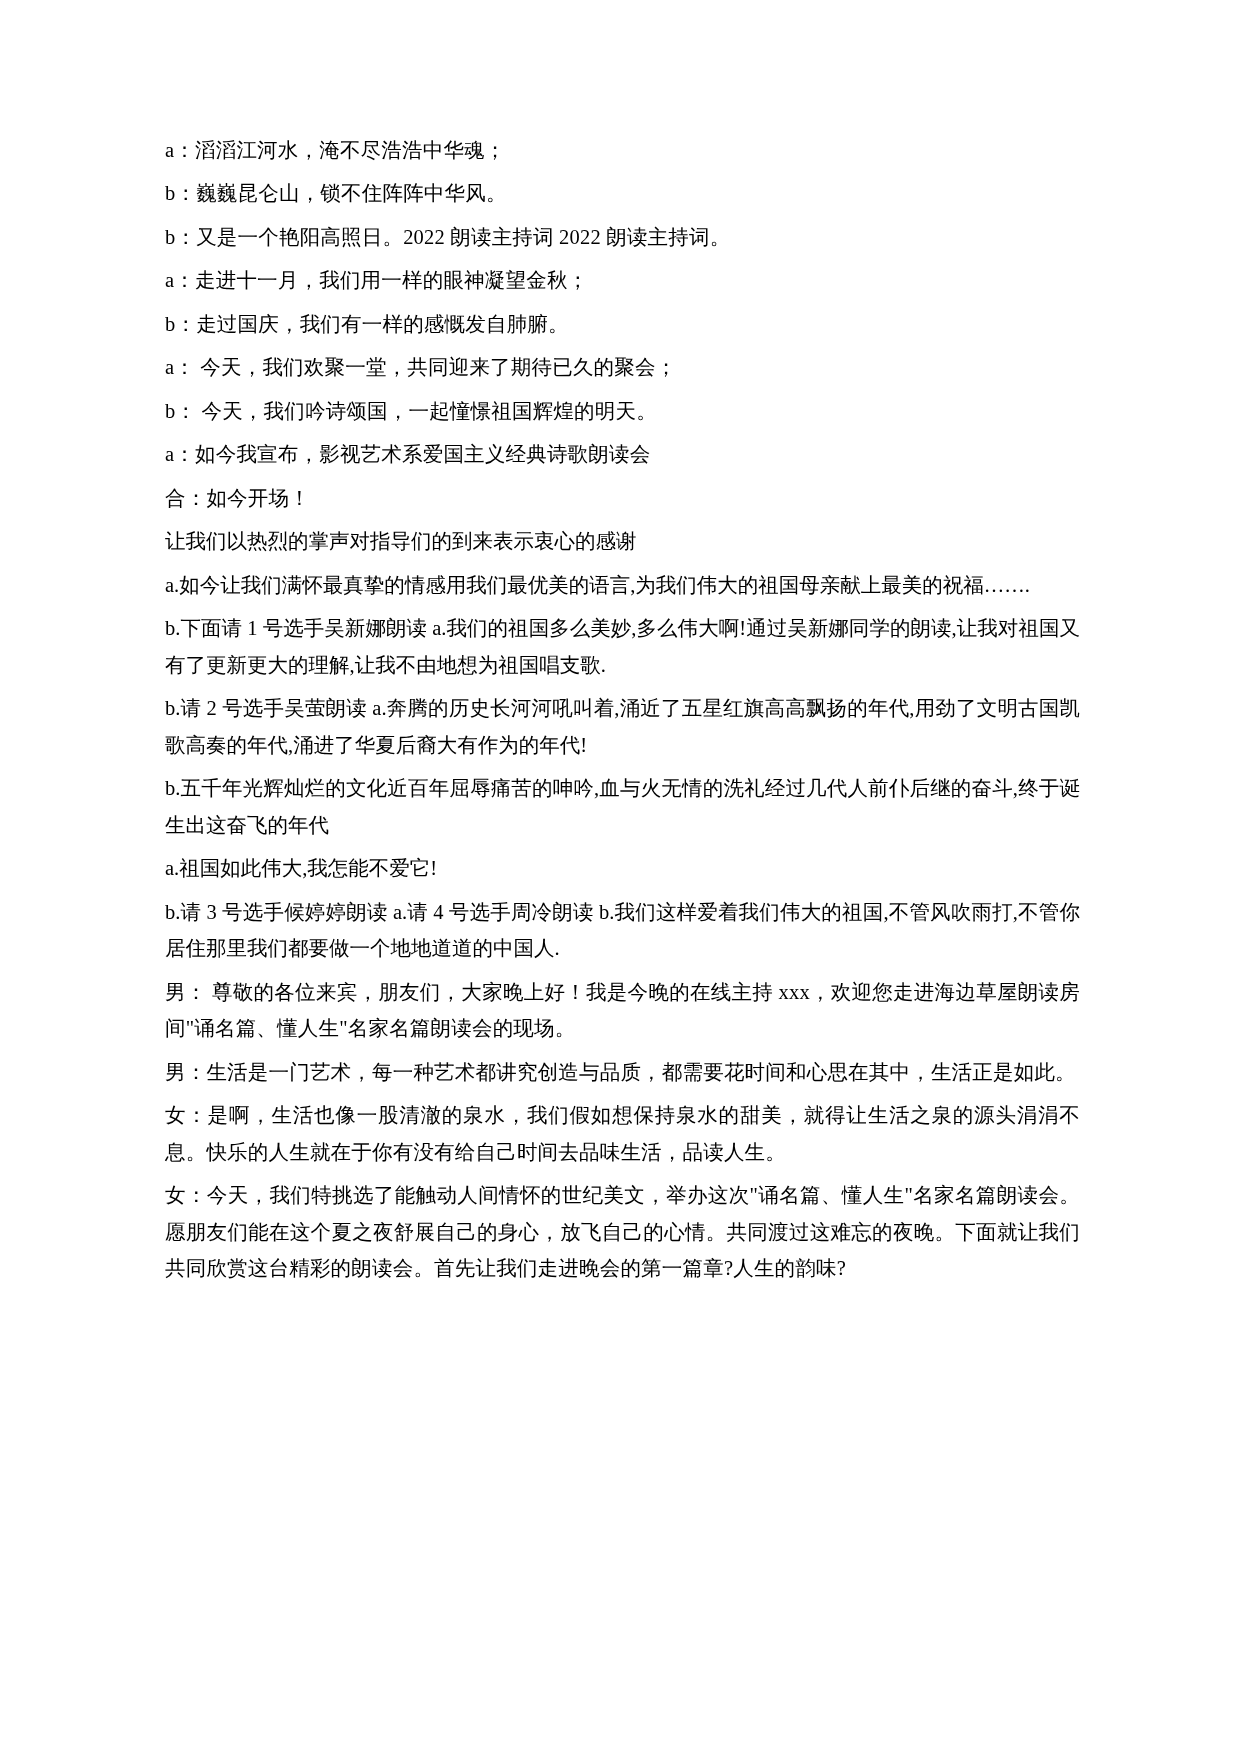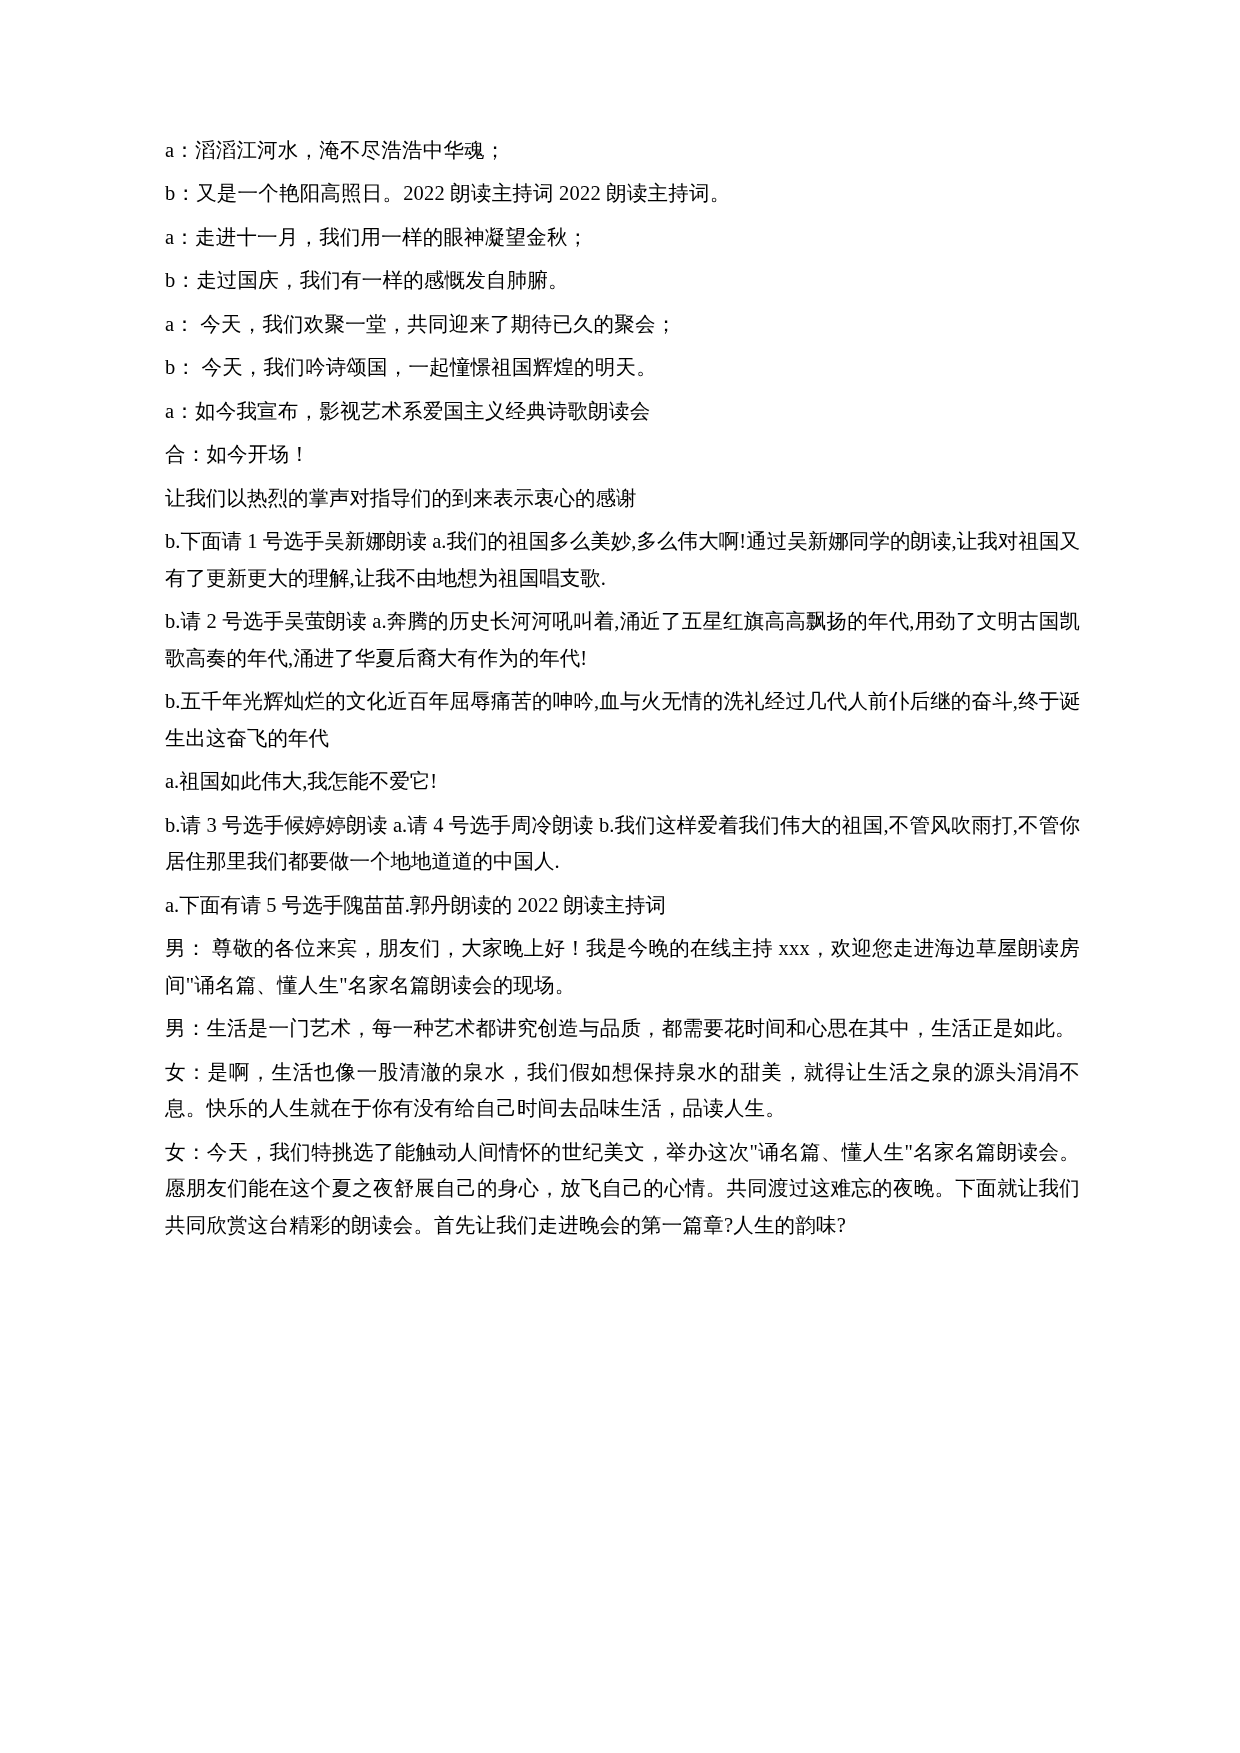--- a/index.html
+++ b/index.html
@@ -38,32 +38,33 @@
   .para.loose {
     letter-spacing: 0.2px;
   }
 </style>
 </head>
 <body>
 
 <div class="page">
   <div class="doc-body">
     <p class="para loose">a：滔滔江河水，淹不尽浩浩中华魂；</p>
+    <p class="para loose">b：巍巍昆仑山，锁不住阵阵中华风。</p>
     <p class="para loose">b：又是一个艳阳高照日。2022 朗读主持词 2022 朗读主持词。</p>
     <p class="para loose">a：走进十一月，我们用一样的眼神凝望金秋；</p>
     <p class="para loose">b：走过国庆，我们有一样的感慨发自肺腑。</p>
     <p class="para loose">a： 今天，我们欢聚一堂，共同迎来了期待已久的聚会；</p>
     <p class="para loose">b： 今天，我们吟诗颂国，一起憧憬祖国辉煌的明天。</p>
     <p class="para loose">a：如今我宣布，影视艺术系爱国主义经典诗歌朗读会</p>
     <p class="para loose">合：如今开场！</p>
     <p class="para tight">让我们以热烈的掌声对指导们的到来表示衷心的感谢</p>
+    <p class="para tight">a.如今让我们满怀最真挚的情感用我们最优美的语言,为我们伟大的祖国母亲献上最美的祝福…….</p>
     <p class="para tight">b.下面请 1 号选手吴新娜朗读 a.我们的祖国多么美妙,多么伟大啊!通过吴新娜同学的朗读,让我对祖国又有了更新更大的理解,让我不由地想为祖国唱支歌.</p>
     <p class="para tight">b.请 2 号选手吴萤朗读 a.奔腾的历史长河河吼叫着,涌近了五星红旗高高飘扬的年代,用劲了文明古国凯歌高奏的年代,涌进了华夏后裔大有作为的年代!</p>
     <p class="para tight">b.五千年光辉灿烂的文化近百年屈辱痛苦的呻吟,血与火无情的洗礼经过几代人前仆后继的奋斗,终于诞生出这奋飞的年代</p>
     <p class="para tight">a.祖国如此伟大,我怎能不爱它!</p>
     <p class="para tight">b.请 3 号选手候婷婷朗读 a.请 4 号选手周冷朗读 b.我们这样爱着我们伟大的祖国,不管风吹雨打,不管你居住那里我们都要做一个地地道道的中国人.</p>
-    <p class="para tight">a.下面有请 5 号选手隗苗苗.郭丹朗读的 2022 朗读主持词</p>
     <p class="para loose">男： 尊敬的各位来宾，朋友们，大家晚上好！我是今晚的在线主持 xxx，欢迎您走进海边草屋朗读房间"诵名篇、懂人生"名家名篇朗读会的现场。</p>
     <p class="para loose">男：生活是一门艺术，每一种艺术都讲究创造与品质，都需要花时间和心思在其中，生活正是如此。</p>
     <p class="para loose">女：是啊，生活也像一股清澈的泉水，我们假如想保持泉水的甜美，就得让生活之泉的源头涓涓不息。快乐的人生就在于你有没有给自己时间去品味生活，品读人生。</p>
     <p class="para loose">女：今天，我们特挑选了能触动人间情怀的世纪美文，举办这次"诵名篇、懂人生"名家名篇朗读会。愿朋友们能在这个夏之夜舒展自己的身心，放飞自己的心情。共同渡过这难忘的夜晚。下面就让我们共同欣赏这台精彩的朗读会。首先让我们走进晚会的第一篇章?人生的韵味?</p>
   </div>
 </div>
 
 </body></html>

